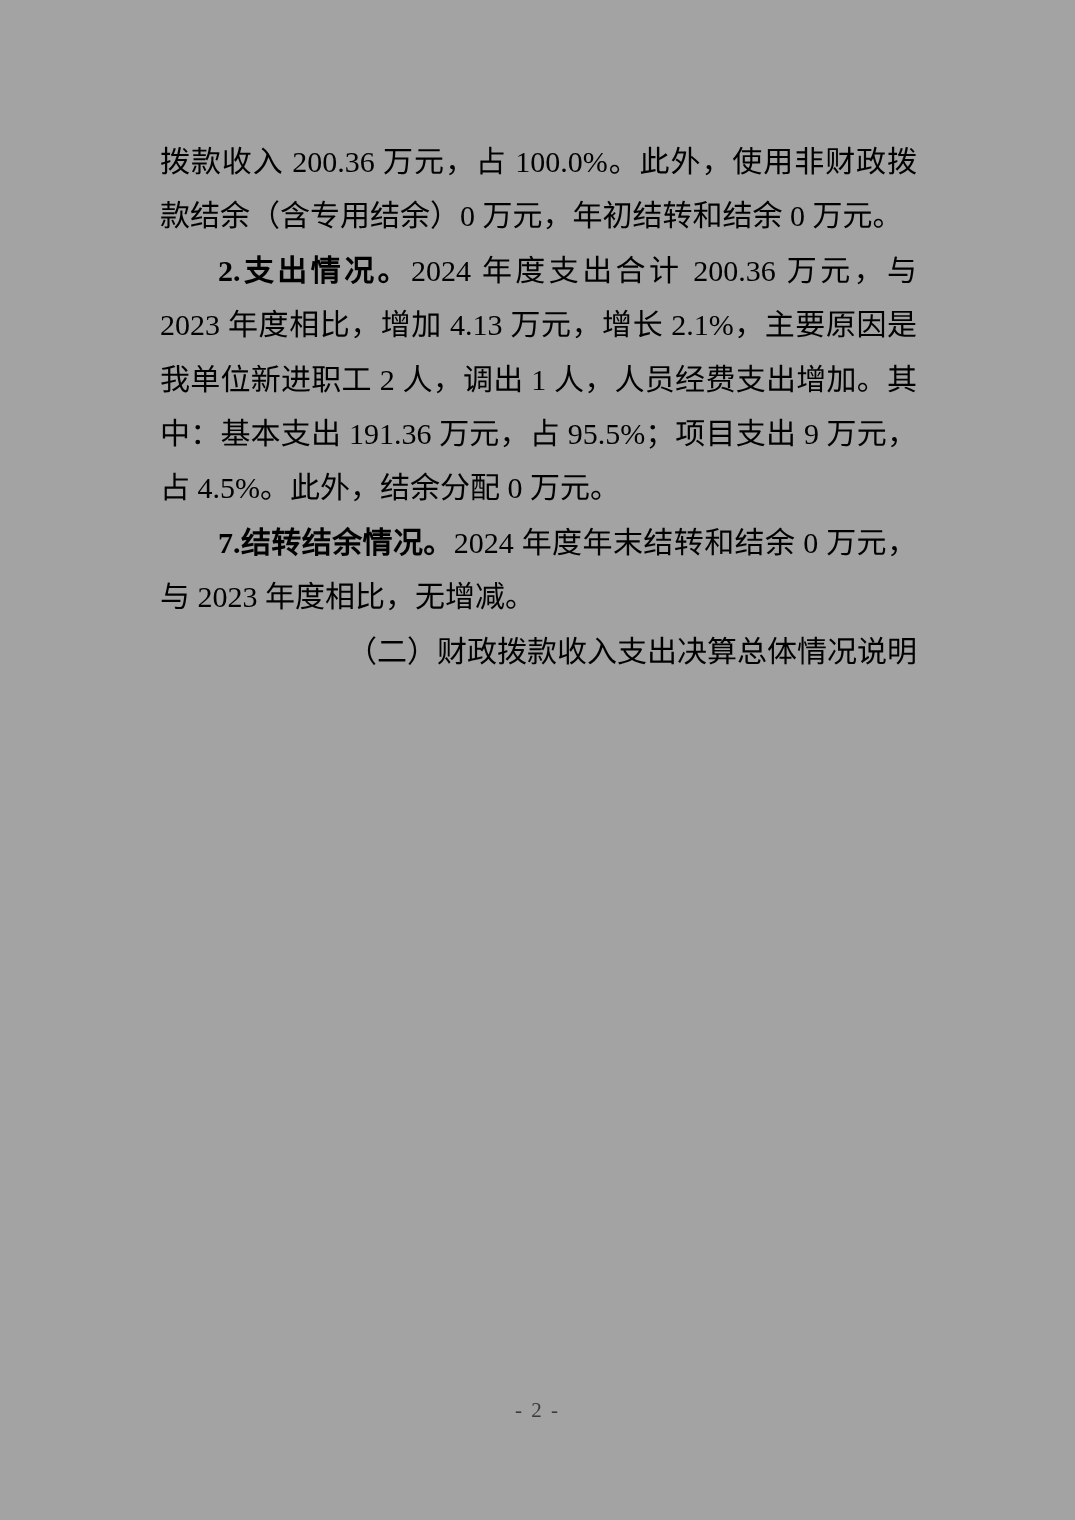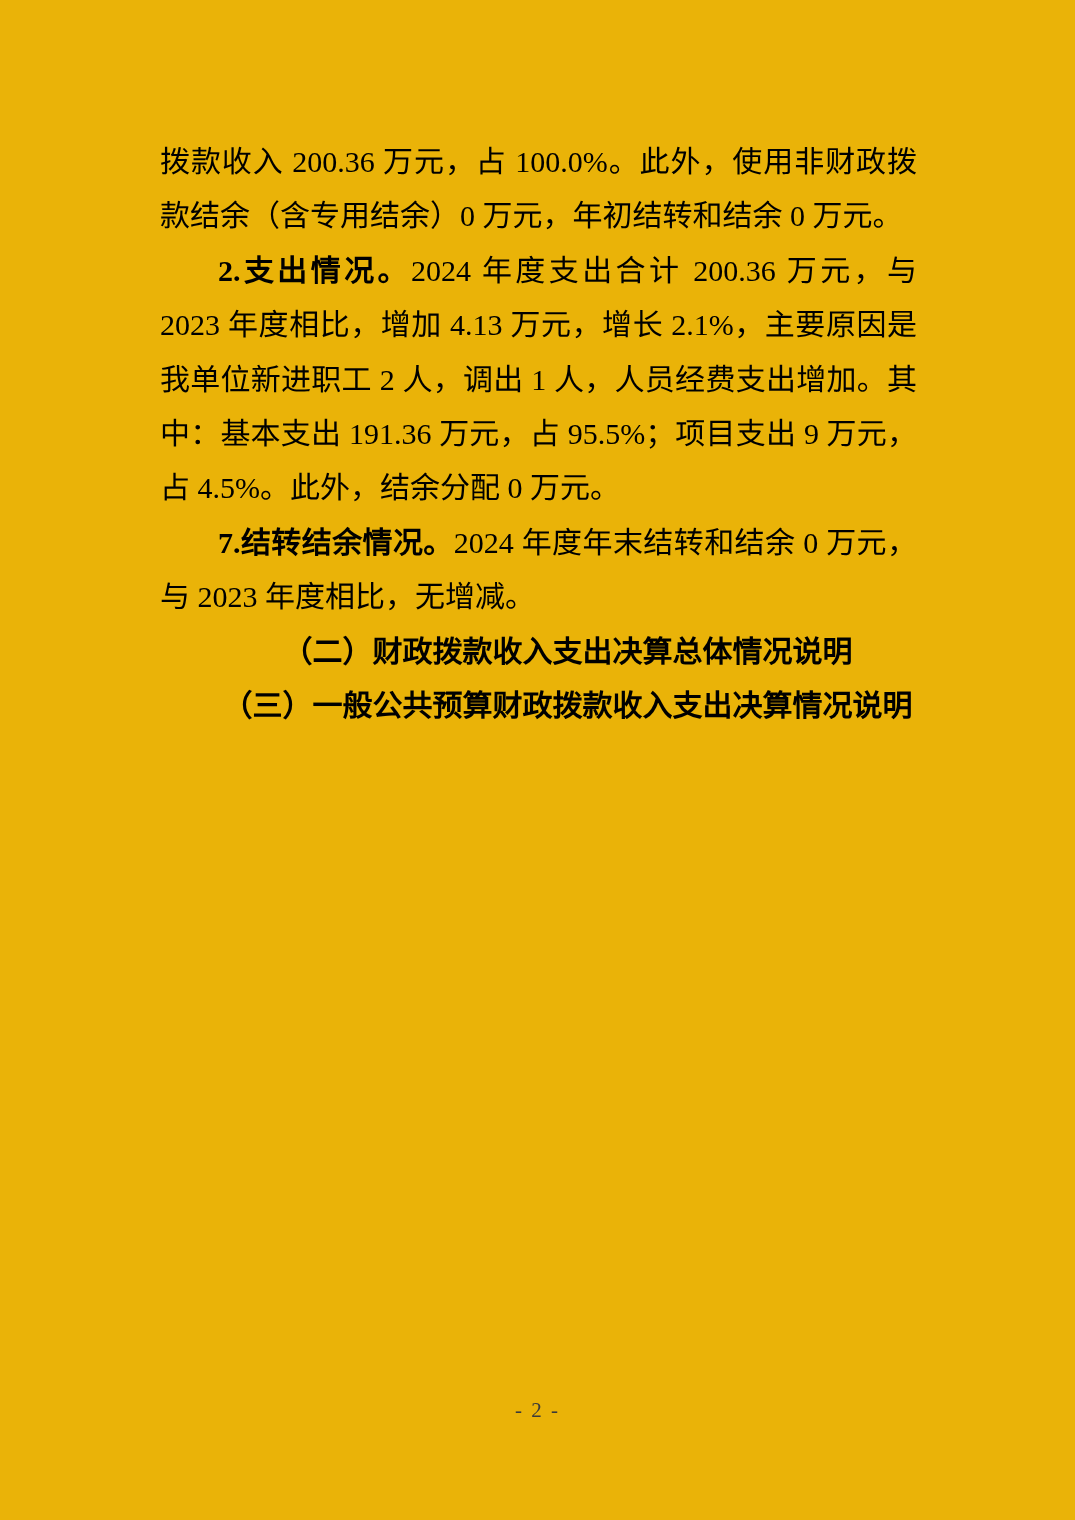--- a/index.html
+++ b/index.html
@@ -4,21 +4,21 @@
 <style>
   html, body {
     margin: 0;
     padding: 0;
     background: #ffffff;
   }
   .page {
     position: relative;
     width: 1075px;
     height: 1520px;
-    background: #eab308;
+    background: #a3a3a3;
     overflow: hidden;
     font-family: "Liberation Serif", "DejaVu Serif", serif;
     color: #000000;
   }
   .content {
     position: absolute;
     top: 135px;
     left: 160px;
     width: 757px;
   }
@@ -26,22 +26,22 @@
     margin: 0;
     font-size: 30px;
     line-height: 54.4px;
     text-align: justify;
     word-break: normal;
   }
   .para.indent {
     text-indent: 58px;
   }
   .para.heading {
-    font-weight: 700;
-    text-align: center;
+    font-weight: 400;
+    text-align: right;
   }
   .para .lead {
     font-weight: 700;
   }
   .footer {
     position: absolute;
     top: 1398px;
     left: 0;
     right: 0;
     text-align: center;
@@ -53,16 +53,15 @@
 </style>
 </head>
 <body>
 
 <div class="page">
   <div class="content">
       <p class="para body"><span>拨款收入 200.36 万元，占 100.0%。此外，使用非财政拨款结余（含专用结余）0 万元，年初结转和结余 0 万元。</span></p>
       <p class="para body indent"><b class="lead">2.支出情况。</b><span>2024 年度支出合计 200.36 万元，与 2023 年度相比，增加 4.13 万元，增长 2.1%，主要原因是我单位新进职工 2 人，调出 1 人，人员经费支出增加。其中：基本支出 191.36 万元，占 95.5%；项目支出 9 万元，占 4.5%。此外，结余分配 0 万元。</span></p>
       <p class="para body indent"><b class="lead">7.结转结余情况。</b><span>2024 年度年末结转和结余 0 万元，与 2023 年度相比，无增减。</span></p>
       <p class="para heading indent"><span>（二）财政拨款收入支出决算总体情况说明</span></p>
-      <p class="para heading indent"><span>（三）一般公共预算财政拨款收入支出决算情况说明</span></p>
     </div>
   <div class="footer">- 2 -</div>
 </div>
 
 </body></html>

